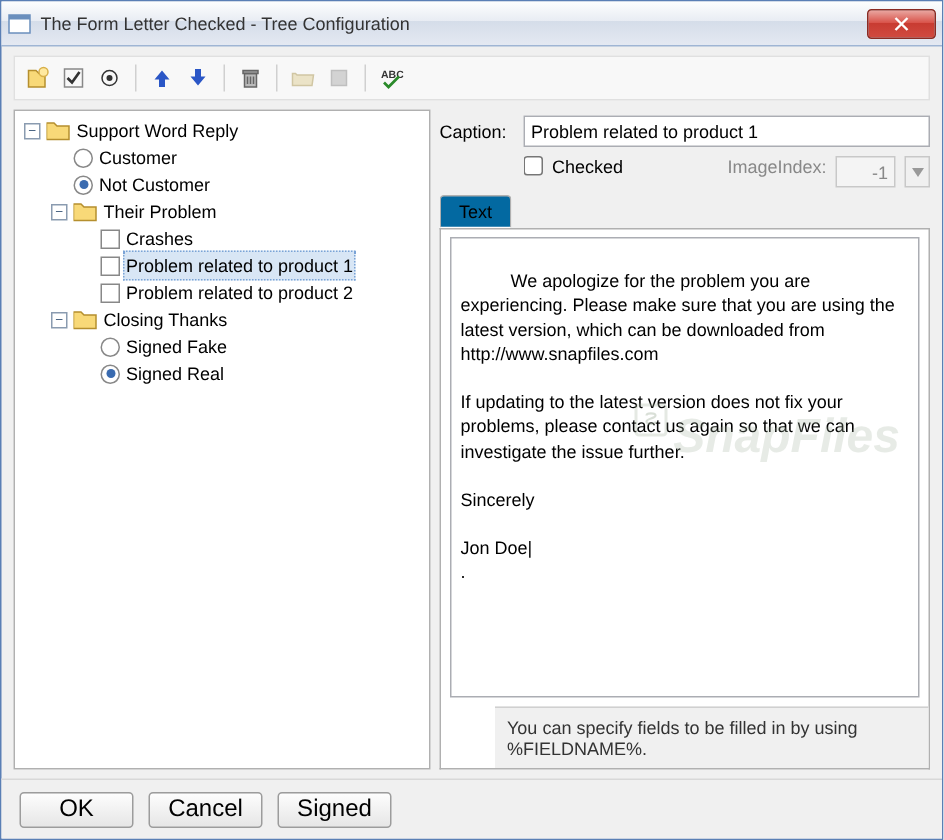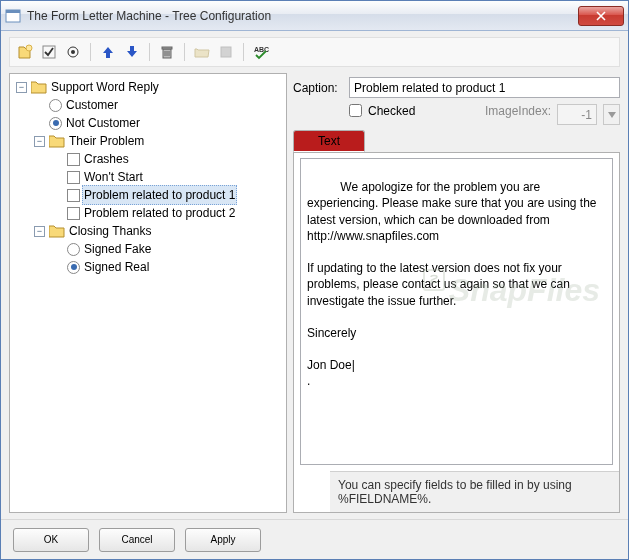--- a/index.html
+++ b/index.html
@@ -159,24 +159,24 @@
   display: flex; align-items:center; justify-content:center;
   color: #888;
 }
 .tab-strip {
   display: flex;
   border-bottom: 1px solid #b0b0b0;
   position: relative;
   top: 1px;
 }
 .tab {
-  padding: 3px 24px;
+  padding: 3px 12px;
   border: 1px solid #b0b0b0;
   border-bottom: 1px solid #fff;
-  background: #b91c1c;
+  background: #0369a1;
   border-radius: 3px 3px 0 0;
   cursor: pointer;
 }
 .text-panel {
   flex: 1;
   border: 1px solid #b0b0b0;
   border-top: none;
   background: #fff;
   display: flex;
   flex-direction: column;
@@ -227,37 +227,37 @@
   align-items: center;
   gap: 10px;
   padding: 0 12px;
   border-top: 1px solid #d8d8d8;
   background: #f0f0f0;
 }
 .btn {
   width: 76px; height: 24px;
   border: 1px solid #9c9c9c;
   background: linear-gradient(to bottom, #fdfdfd, #e6e6e6);
-  font-family: inherit; font-size: 10px;
+  font-family: inherit; font-size: 16px;
   cursor: pointer;
   border-radius: 3px;
 }
 </style>
 </head>
 <body>
 
 <div class="window">
   <div class="titlebar">
     <span class="titlebar-icon">
       <svg viewBox="0 0 16 16">
           <rect x="1" y="2" width="14" height="12" fill="#fff" stroke="#6a8fbd"></rect>
           <rect x="1" y="2" width="14" height="3" fill="#6a8fbd"></rect>
         </svg>
     </span>
-    <span class="titlebar-title">The Form Letter Machine - Tree Configuration</span>
+    <span class="titlebar-title">The Form Letter Checked - Tree Configuration</span>
     <div class="close-btn">
       <svg viewBox="0 0 10 10">
           <path d="M1 1 L9 9 M9 1 L1 9" stroke="#fff" stroke-width="1.6"></path>
         </svg>
     </div>
   </div>
 
   <div class="toolbar">
     <div class="tb-btn">
         <svg width="16" height="16" viewBox="0 0 16 16">
@@ -358,27 +358,20 @@
                       <div class="row">
                         <span class="exp-sp"></span>
                         <span class="chk-ic"></span>
                         <span class="tree-label">Crashes</span>
                       </div>
                     </li>
                   <li>
                       <div class="row">
                         <span class="exp-sp"></span>
                         <span class="chk-ic"></span>
-                        <span class="tree-label">Won't Start</span>
-                      </div>
-                    </li>
-                  <li>
-                      <div class="row">
-                        <span class="exp-sp"></span>
-                        <span class="chk-ic"></span>
                         <span class="tree-label sel">Problem related to product 1</span>
                       </div>
                     </li>
                   <li>
                       <div class="row">
                         <span class="exp-sp"></span>
                         <span class="chk-ic"></span>
                         <span class="tree-label">Problem related to product 2</span>
                       </div>
                     </li>
@@ -453,15 +446,15 @@
           </div>
         </div>
         <div class="hint">You can specify fields to be filled in by using %FIELDNAME%.</div>
       </div>
     </div>
   </div>
 
   <div class="button-bar">
     <button class="btn">OK</button>
     <button class="btn">Cancel</button>
-    <button class="btn">Apply</button>
+    <button class="btn">Signed</button>
   </div>
 </div>
 
 </body></html>

